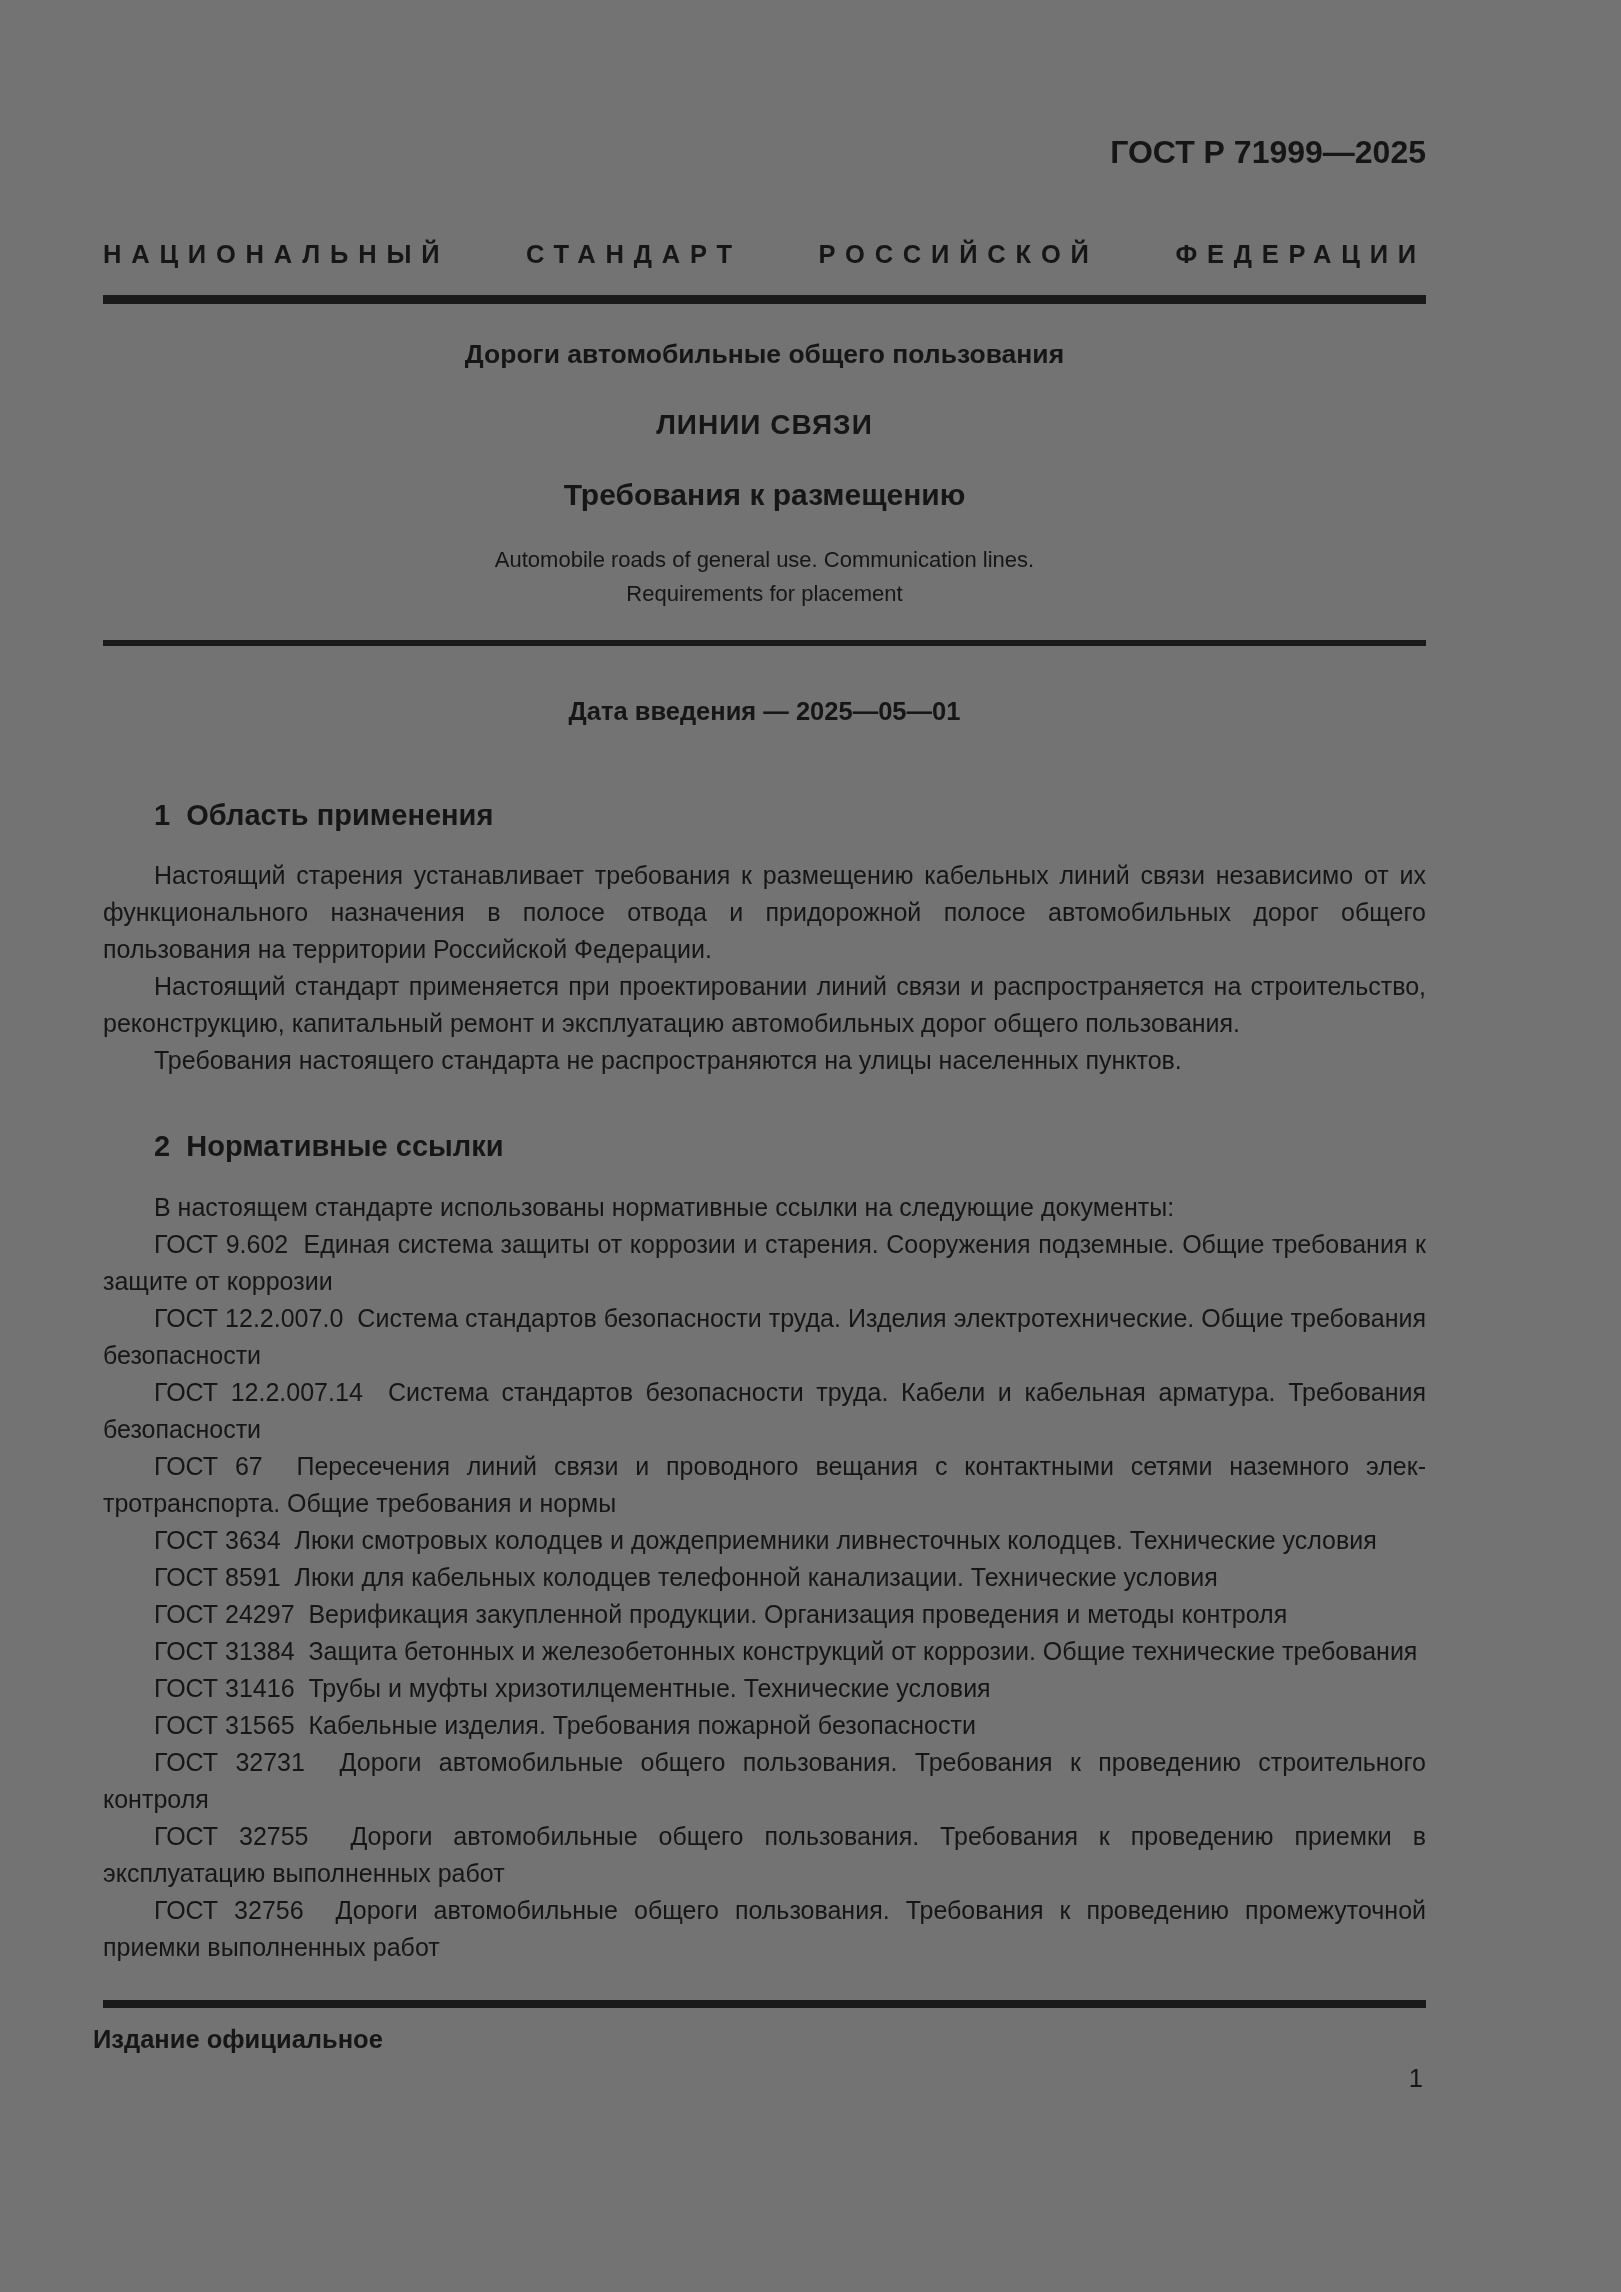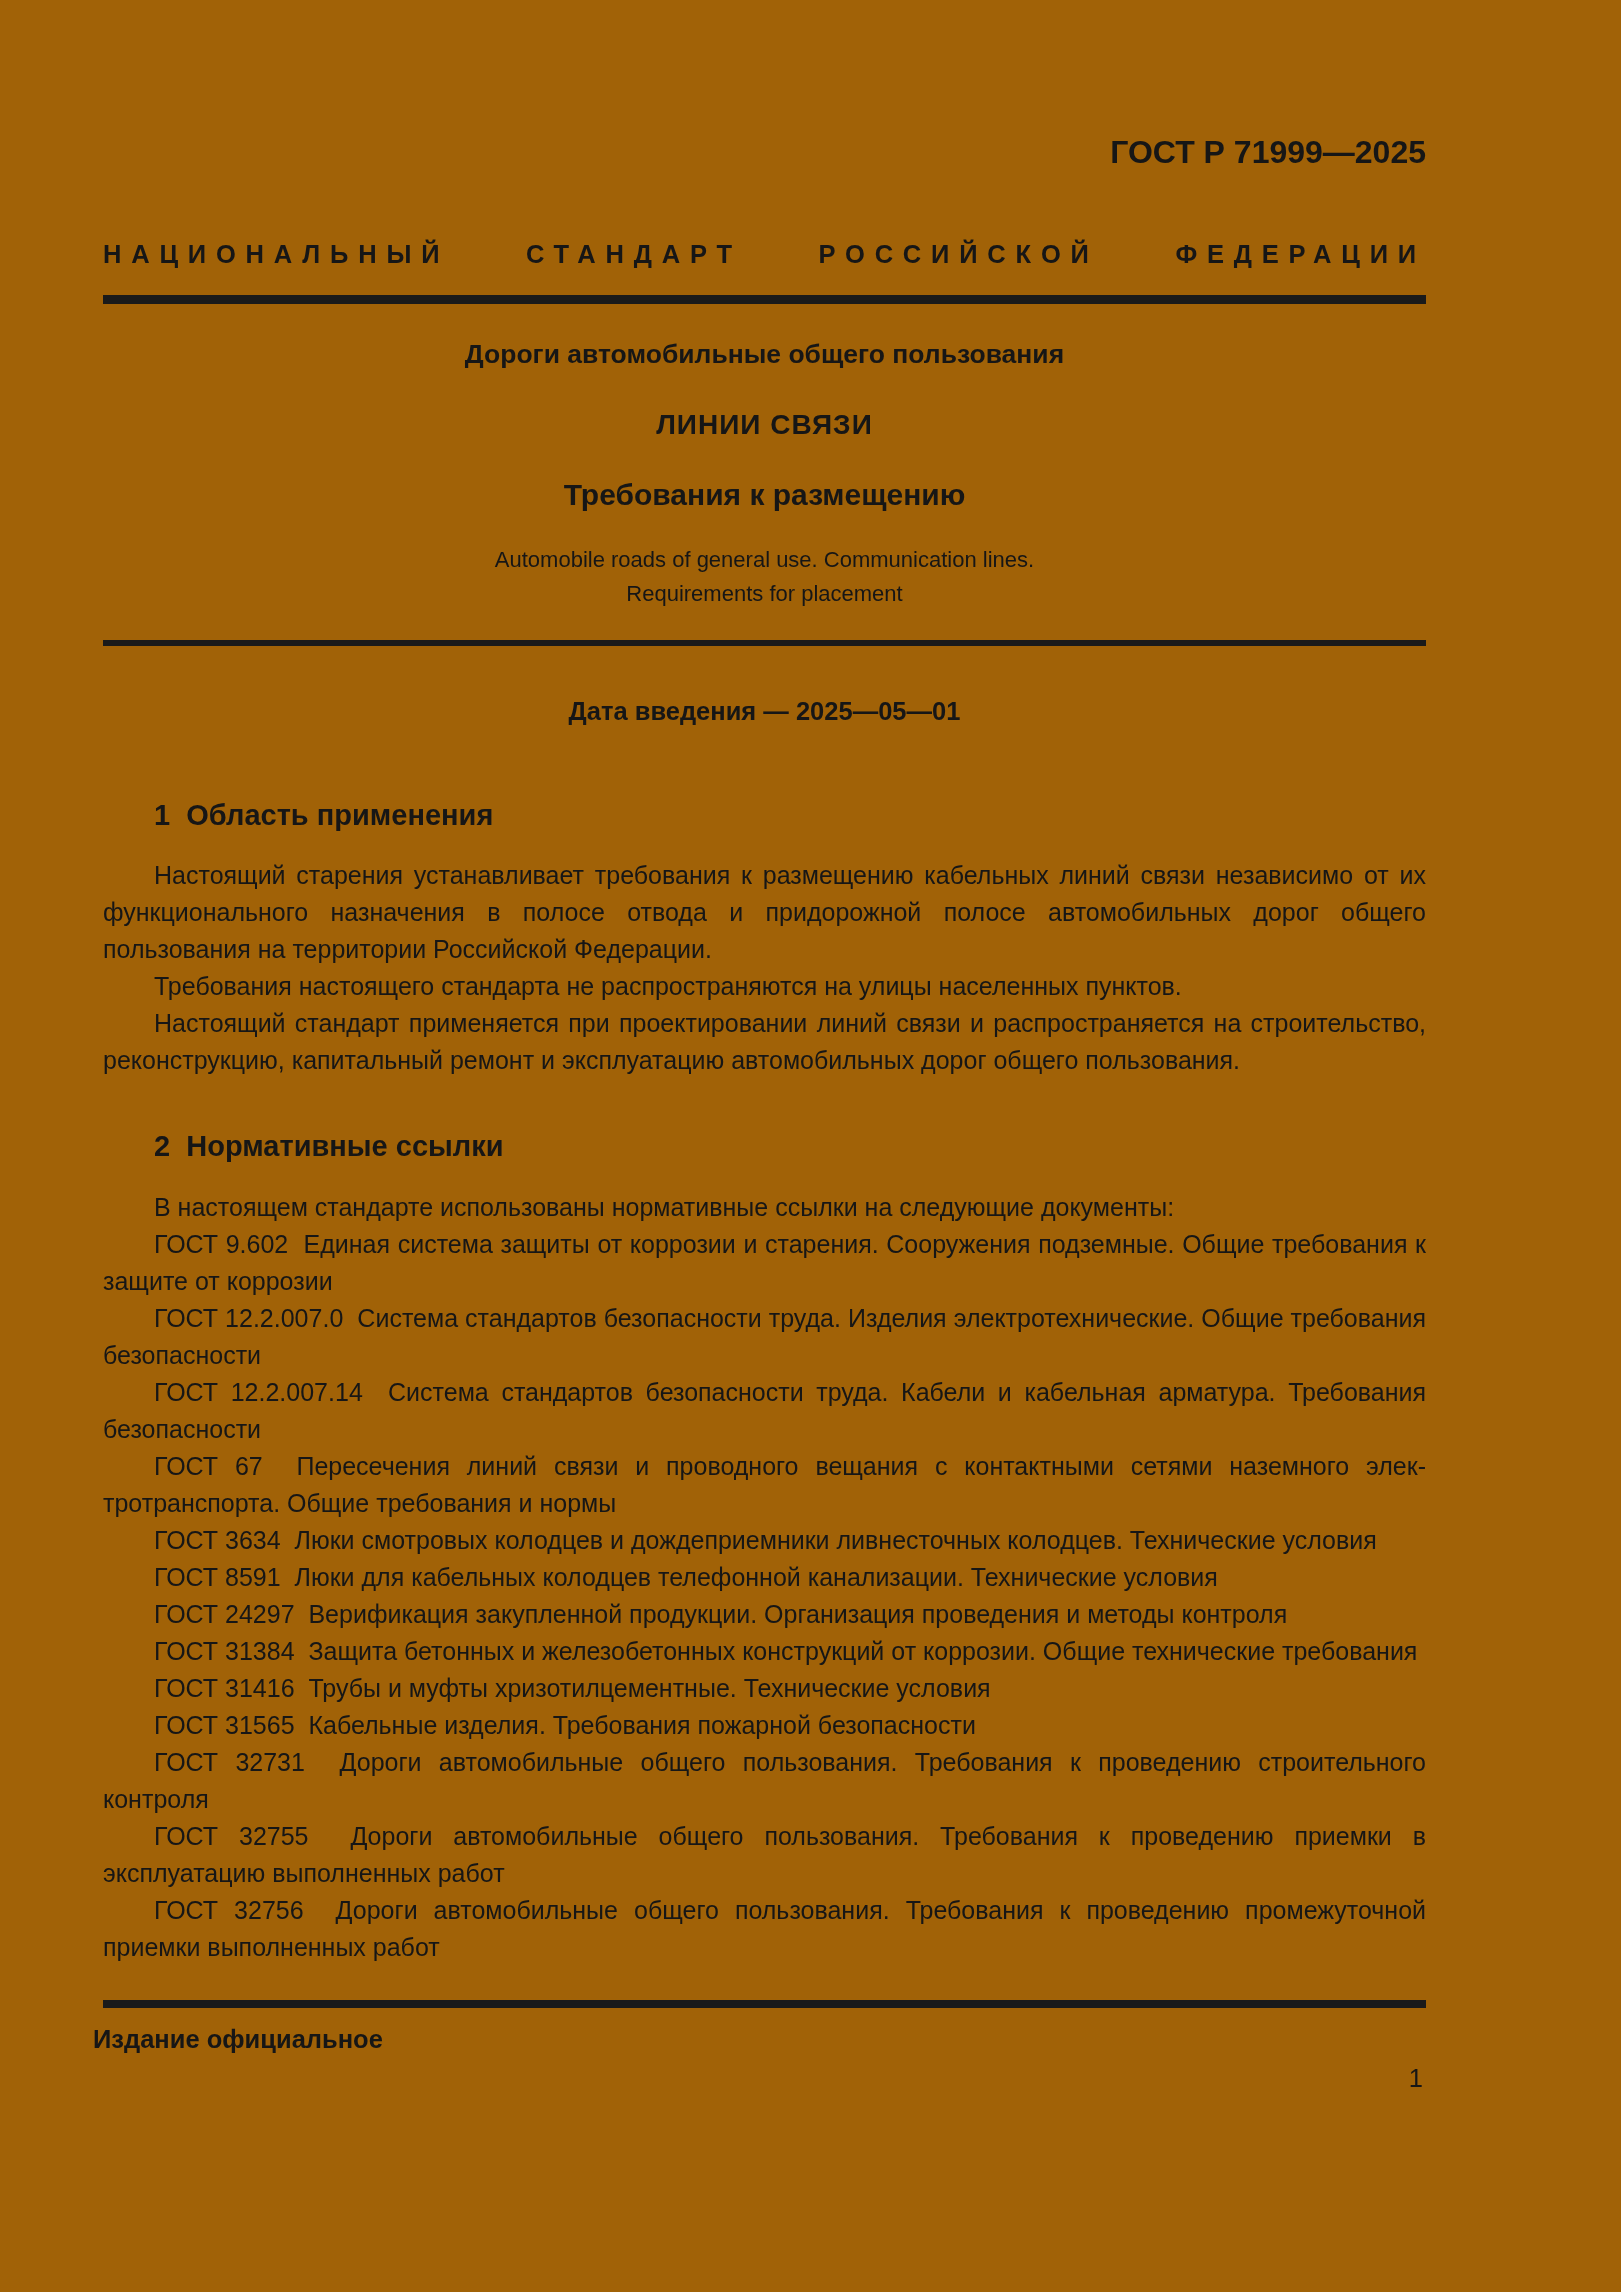--- a/index.html
+++ b/index.html
@@ -1,21 +1,21 @@
 <!DOCTYPE html>
 <html><head>
 <meta charset="utf-8">
 <style>
   html, body { margin: 0; padding: 0; background: #d8d8d8; }
   .page {
     position: relative;
     width: 1621px;
     height: 2293px;
     margin: 0 auto;
-    background: #a16207;
+    background: #737373;
     font-family: "Liberation Sans", sans-serif;
     color: #161616;
     overflow: hidden;
   }
   .content {
     position: absolute;
     left: 103px;
     top: 0;
     width: 1323px;
   }
@@ -105,22 +105,22 @@
       <p class="title-en"><span>Automobile roads of general use. Communication lines.</span><br><span>Requirements for placement</span></p>
     </div>
 
     <div class="rule rule-thin"></div>
 
     <div class="date-line">Дата введения — 2025—05—01</div>
 
     <div>
       <h2 class="section-heading">1&nbsp;&nbsp;Область применения</h2>
       <p class="body-par par-first">Настоящий старения устанавливает требования к размещению кабельных линий связи независи­мо от их функционального назначения в полосе отвода и придорожной полосе автомобильных дорог общего пользования на территории Российской Федерации.</p>
+      <p class="body-par">Настоящий стандарт применяется при проектировании линий связи и распространяется на стро­ительство, реконструкцию, капитальный ремонт и эксплуатацию автомобильных дорог общего пользо­вания.</p>
       <p class="body-par">Требования настоящего стандарта не распространяются на улицы населенных пунктов.</p>
-      <p class="body-par">Настоящий стандарт применяется при проектировании линий связи и распространяется на стро­ительство, реконструкцию, капитальный ремонт и эксплуатацию автомобильных дорог общего пользо­вания.</p>
     </div>
 
     <div>
       <h2 class="section-heading sec2-heading">2&nbsp;&nbsp;Нормативные ссылки</h2>
       <p class="body-par par-first">В настоящем стандарте использованы нормативные ссылки на следующие документы:</p>
       <p class="body-par">ГОСТ 9.602&nbsp; Единая система защиты от коррозии и старения. Сооружения подземные. Общие требования к защите от коррозии</p>
       <p class="body-par">ГОСТ 12.2.007.0&nbsp; Система стандартов безопасности труда. Изделия электротехнические. Общие требования безопасности</p>
       <p class="body-par">ГОСТ 12.2.007.14&nbsp; Система стандартов безопасности труда. Кабели и кабельная арматура. Требо­вания безопасности</p>
       <p class="body-par">ГОСТ 67&nbsp; Пересечения линий связи и проводного вещания с контактными сетями наземного элек­тротранспорта. Общие требования и нормы</p>
       <p class="body-par">ГОСТ 3634&nbsp; Люки смотровых колодцев и дождеприемники ливнесточных колодцев. Технические условия</p>

